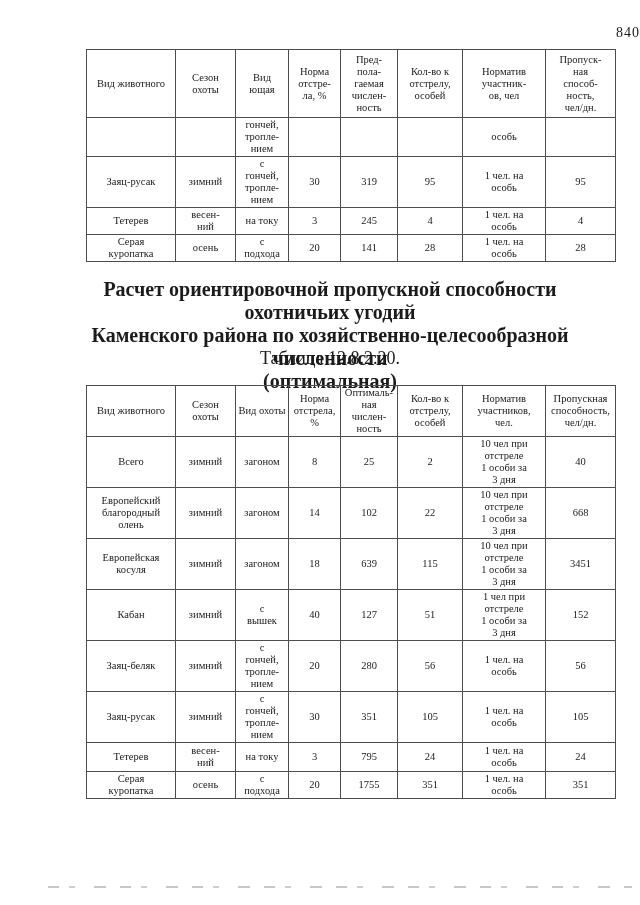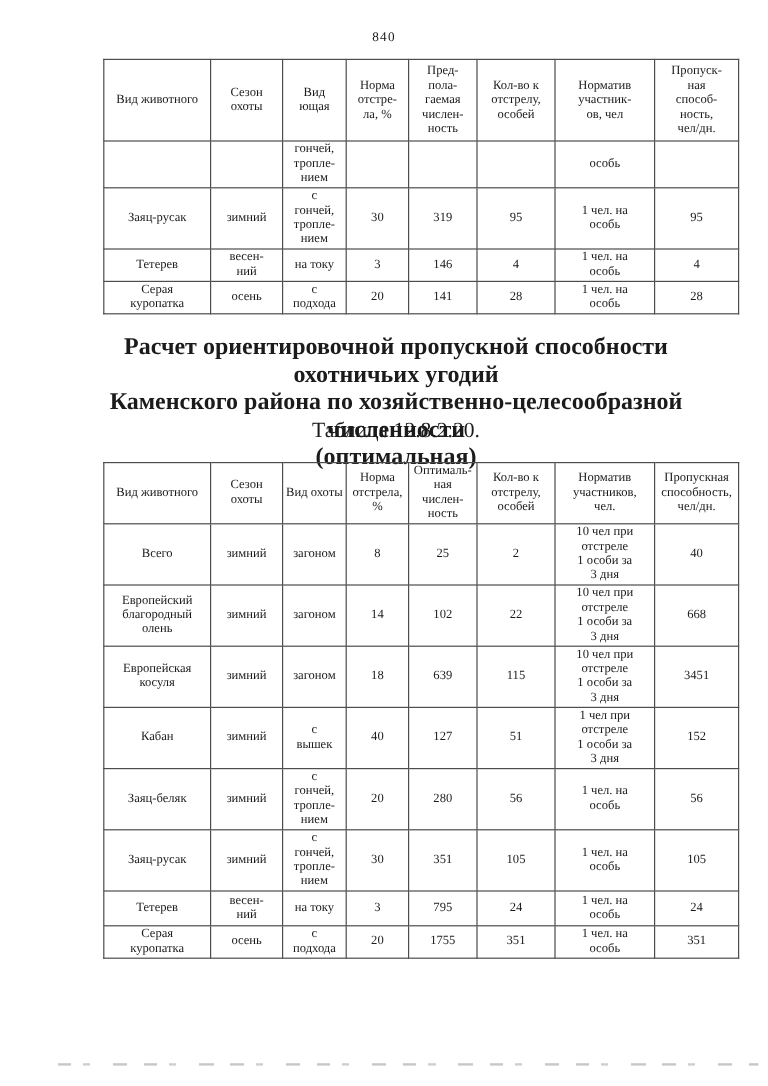--- a/index.html
+++ b/index.html
@@ -8,22 +8,22 @@
     width: 640px;
     height: 905px;
     background: #ffffff;
     font-family: "Liberation Serif", serif;
     color: #1b1b1b;
     overflow: hidden;
   }
   .page-number {
     position: absolute;
     top: 25px; left: 0; right: 0;
-    text-align: center;
-    font-size: 11px;
+    text-align: right;
+    font-size: 14px;
     letter-spacing: 1px;
   }
   table.doc {
     position: absolute;
     left: 86px;
     width: 529px;
     border-collapse: collapse;
     table-layout: fixed;
   }
   #t1 { top: 49px; }
@@ -139,21 +139,21 @@
         <td>1 чел. на
 особь</td>
         <td>95</td>
       </tr>
       <tr style="height:27px">
         <td>Тетерев</td>
         <td>весен-
 ний</td>
         <td>на току</td>
         <td>3</td>
-        <td>146</td>
+        <td>245</td>
         <td>4</td>
         <td>1 чел. на
 особь</td>
         <td>4</td>
       </tr>
       <tr style="height:26px">
         <td>Серая
 куропатка</td>
         <td>осень</td>
         <td>с

